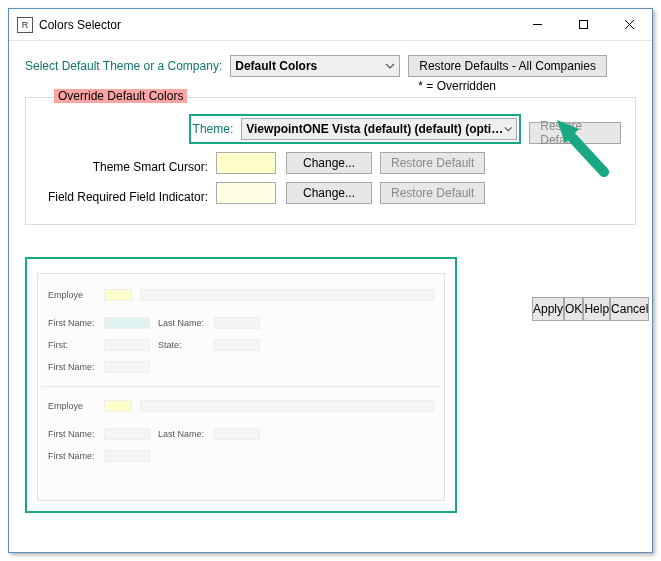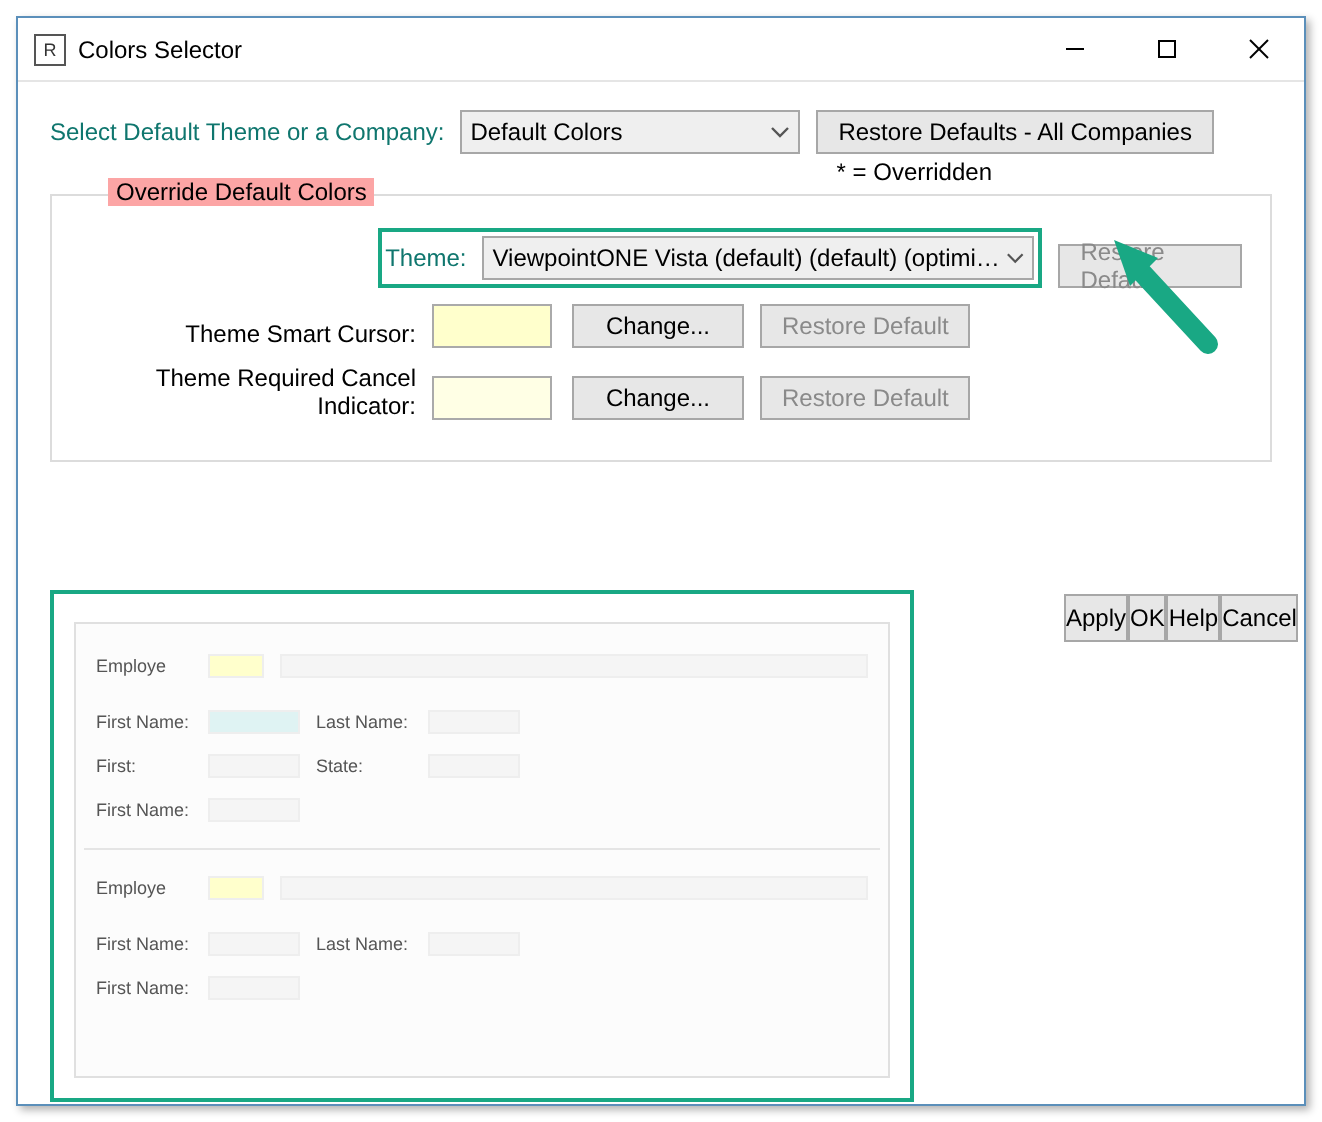--- a/index.html
+++ b/index.html
@@ -22,21 +22,21 @@
   .win-btn {
     width: 46px; height: 100%; display: flex; align-items: center; justify-content: center;
     cursor: default;
   }
   .win-btn svg { width: 11px; height: 11px; }
   .content { padding: 14px 16px 10px 16px; }
   .row1 { display: flex; align-items: center; gap: 8px; }
   .label { color: #0f766e; }
   .combo {
     height: 22px; border: 1px solid #a7a7a7; background: #efefef; padding: 0 4px;
-    display: flex; align-items: center; justify-content: space-between; cursor: default;
+    display: flex; align-items: center; justify-content: space-between; cursor: default; font-weight: bold;
   }
   .combo .val { overflow: hidden; white-space: nowrap; text-overflow: ellipsis; }
   .chev { width: 10px; height: 10px; }
   .btn {
     height: 22px; border: 1px solid #a7a7a7; background: #e7e7e7; padding: 0 10px;
     display: inline-flex; align-items: center; justify-content: center; cursor: default;
   }
   .btn.disabled { color: #8a8a8a; }
   .note { text-align: right; color: #000; margin-top: 2px; padding-right: 140px; }
   .group {
@@ -50,21 +50,21 @@
   .rlabel { width: 176px; text-align: right; padding-right: 8px; }
   .swatch { width: 60px; height: 22px; border: 1px solid #aaa; margin-right: 10px; }
   .sw-yellow { background: #ffffcc; }
   .sw-lyellow { background: #ffffe5; }
   .theme-highlight {
     border: 2px solid #19a884; padding: 2px; display: inline-flex; align-items: center;
   }
   .arrow-annot { position: absolute; width: 70px; height: 60px; pointer-events: none; }
 
   .preview {
-    margin-top: 64px; width: 432px; height: 256px; border: 2px solid #19a884;
+    margin-top: 32px; width: 432px; height: 256px; border: 2px solid #19a884;
     position: relative; padding: 14px 10px 10px 10px; background: #fff;
   }
   .preview-inner {
     width: 100%; height: 100%; border: 1px solid #e0e0e0; background: #fcfcfc;
     font-size: 9px; padding: 12px 10px 4px 10px;
   }
   .pv-row { display: flex; align-items: center; height: 18px; gap: 8px; margin-bottom: 4px;}
   .pv-lab { width: 48px; color: #555; font-size: 9px; }
   .pv-field { height: 12px; background: #f5f5f5; border: 1px solid #eee; }
   .pv-sep { height: 1px; background: #e5e5e5; margin: 10px -6px; }
@@ -141,21 +141,21 @@
       </div>
 
       <div class="cursor-row">
         <div class="rlabel">Theme Smart Cursor:</div>
         <div class="swatch sw-yellow"></div>
         <div class="btn" style="width:86px">Change...</div>
         <div class="btn disabled" style="margin-left:8px">Restore Default</div>
       </div>
 
       <div class="req-row">
-        <div class="rlabel">Theme Required Cancel Indicator:</div>
+        <div class="rlabel">Field Required Field Indicator:</div>
         <div class="swatch sw-lyellow"></div>
         <div class="btn" style="width:86px">Change...</div>
         <div class="btn disabled" style="margin-left:8px">Restore Default</div>
       </div>
     </div>
 
     <svg class="arrow-annot" style="left:540px; top:108px" viewBox="0 0 70 60">
       <path d="M 55 55 L 18 15" stroke="#19a884" stroke-width="10" stroke-linecap="round" fill="none"></path>
       <path d="M 8 3 L 30 12 L 16 26 Z" fill="#19a884"></path>
     </svg>

